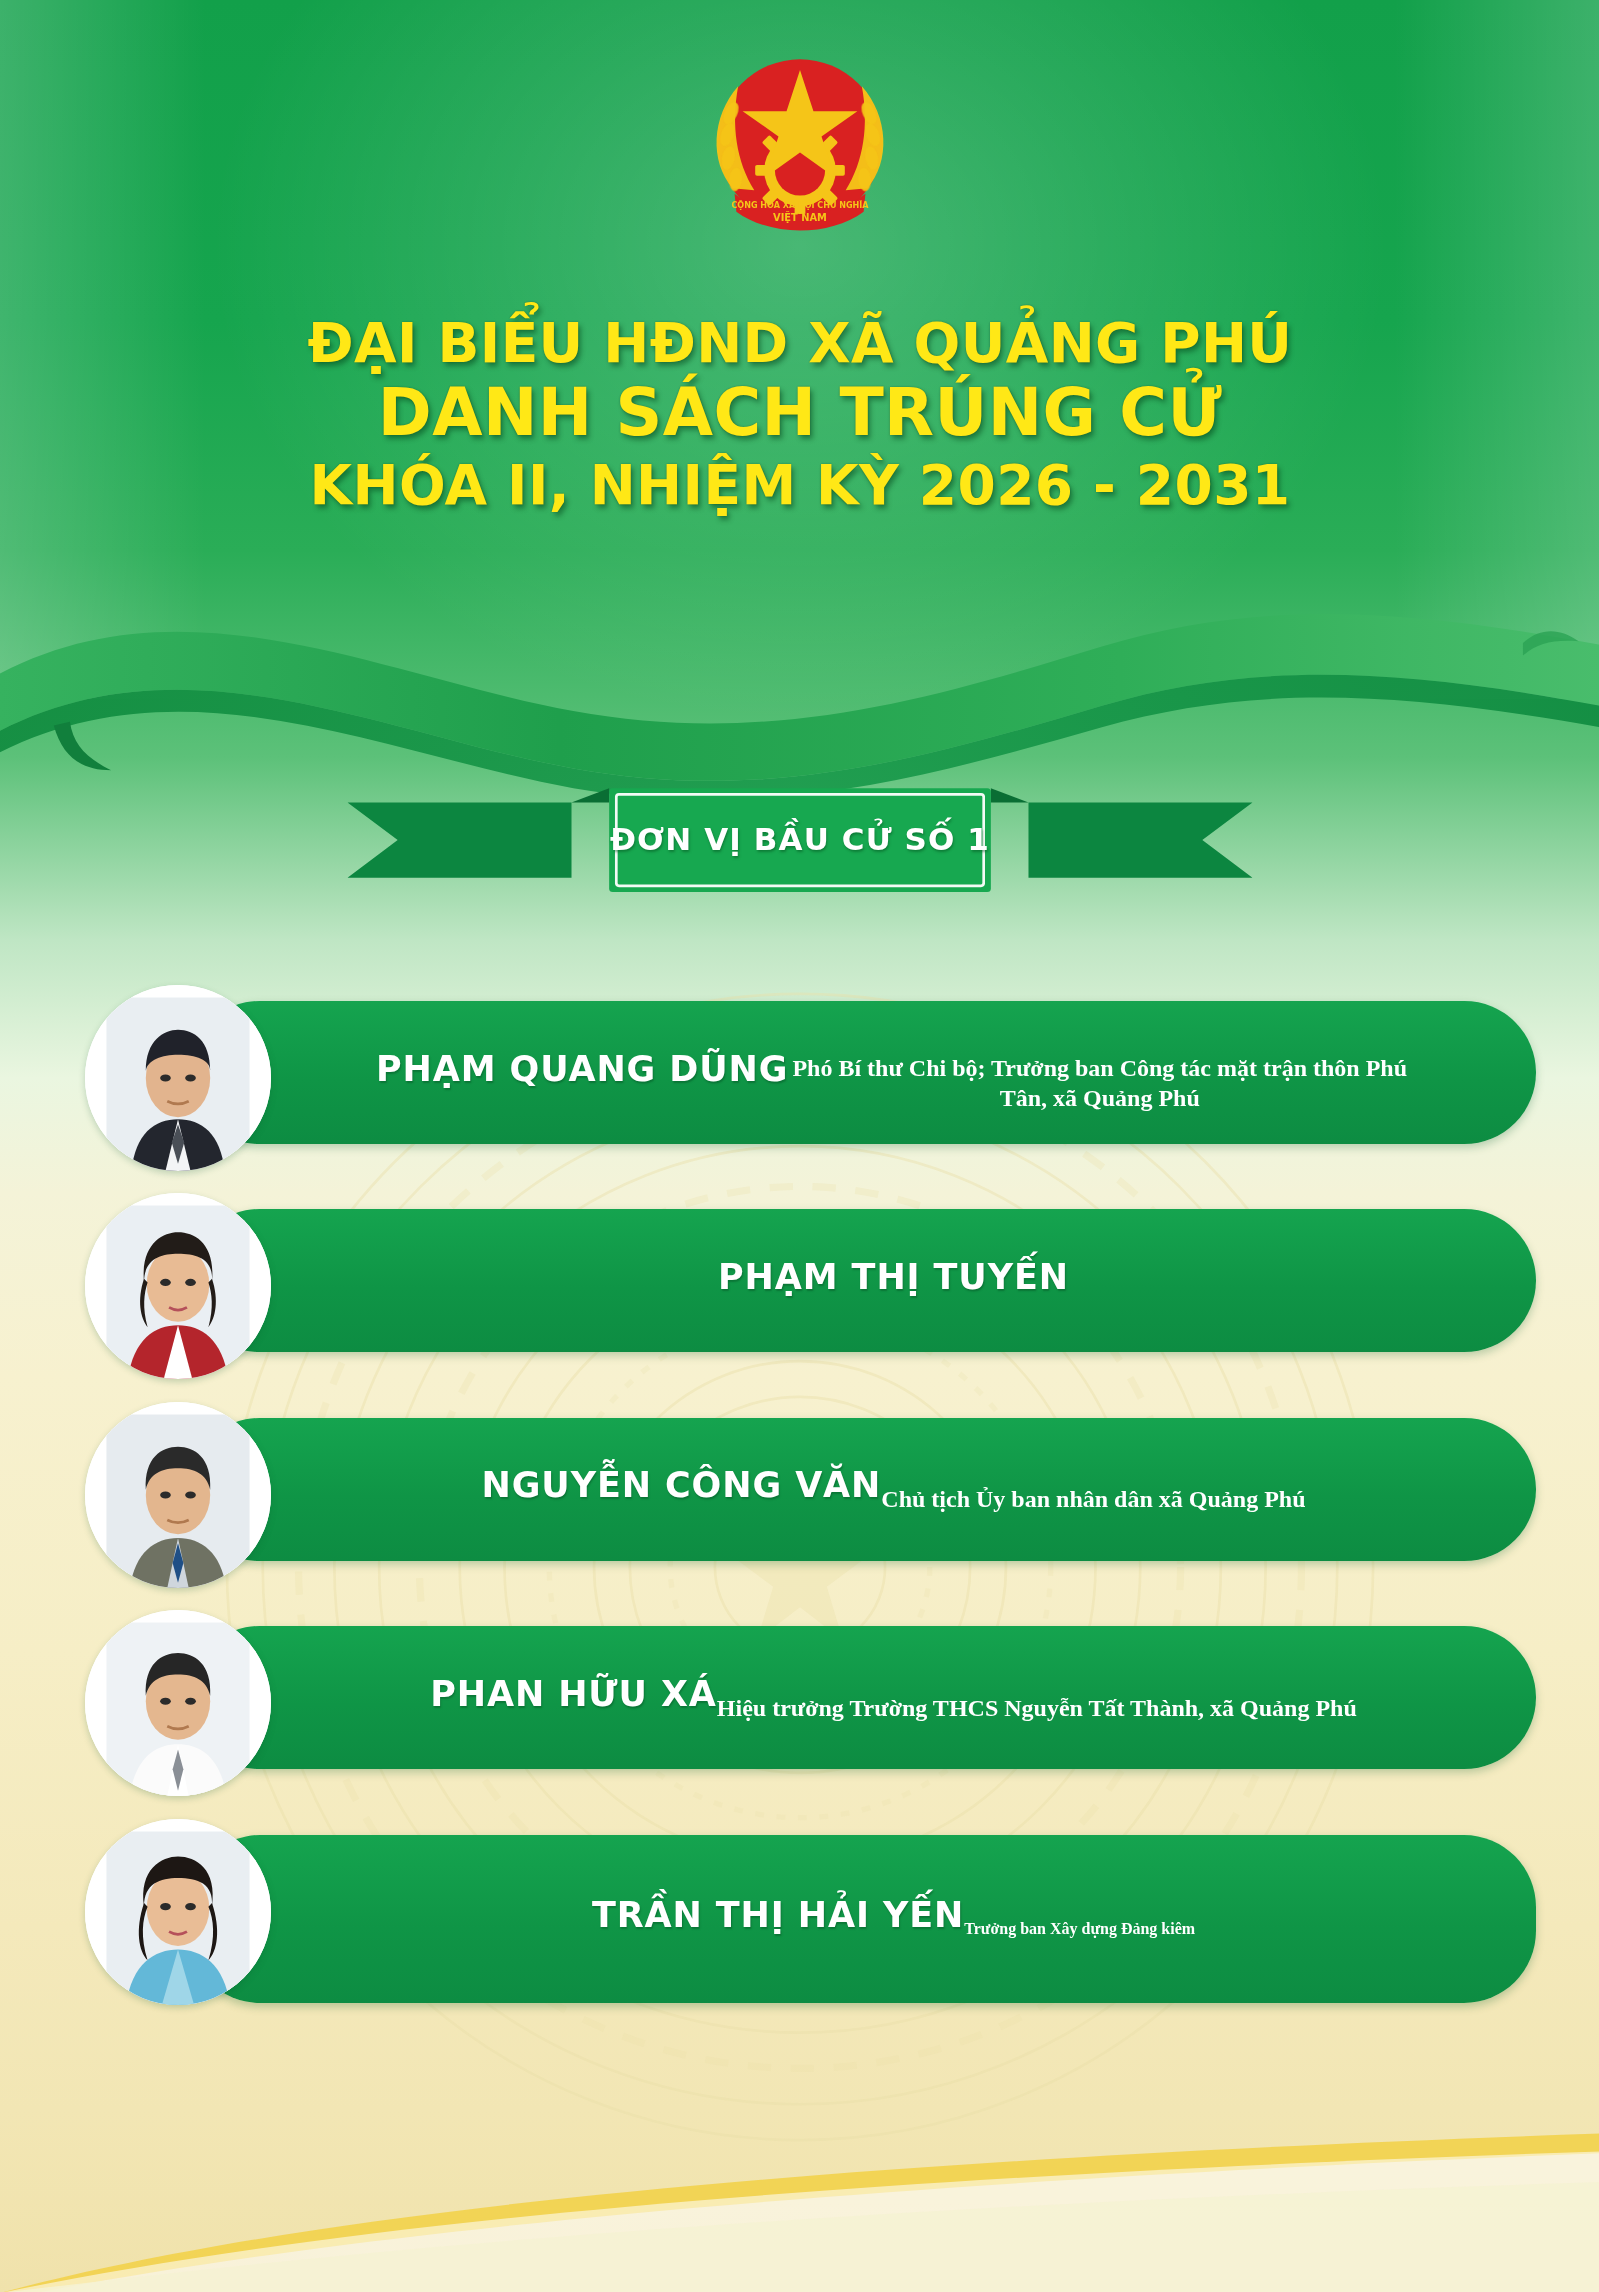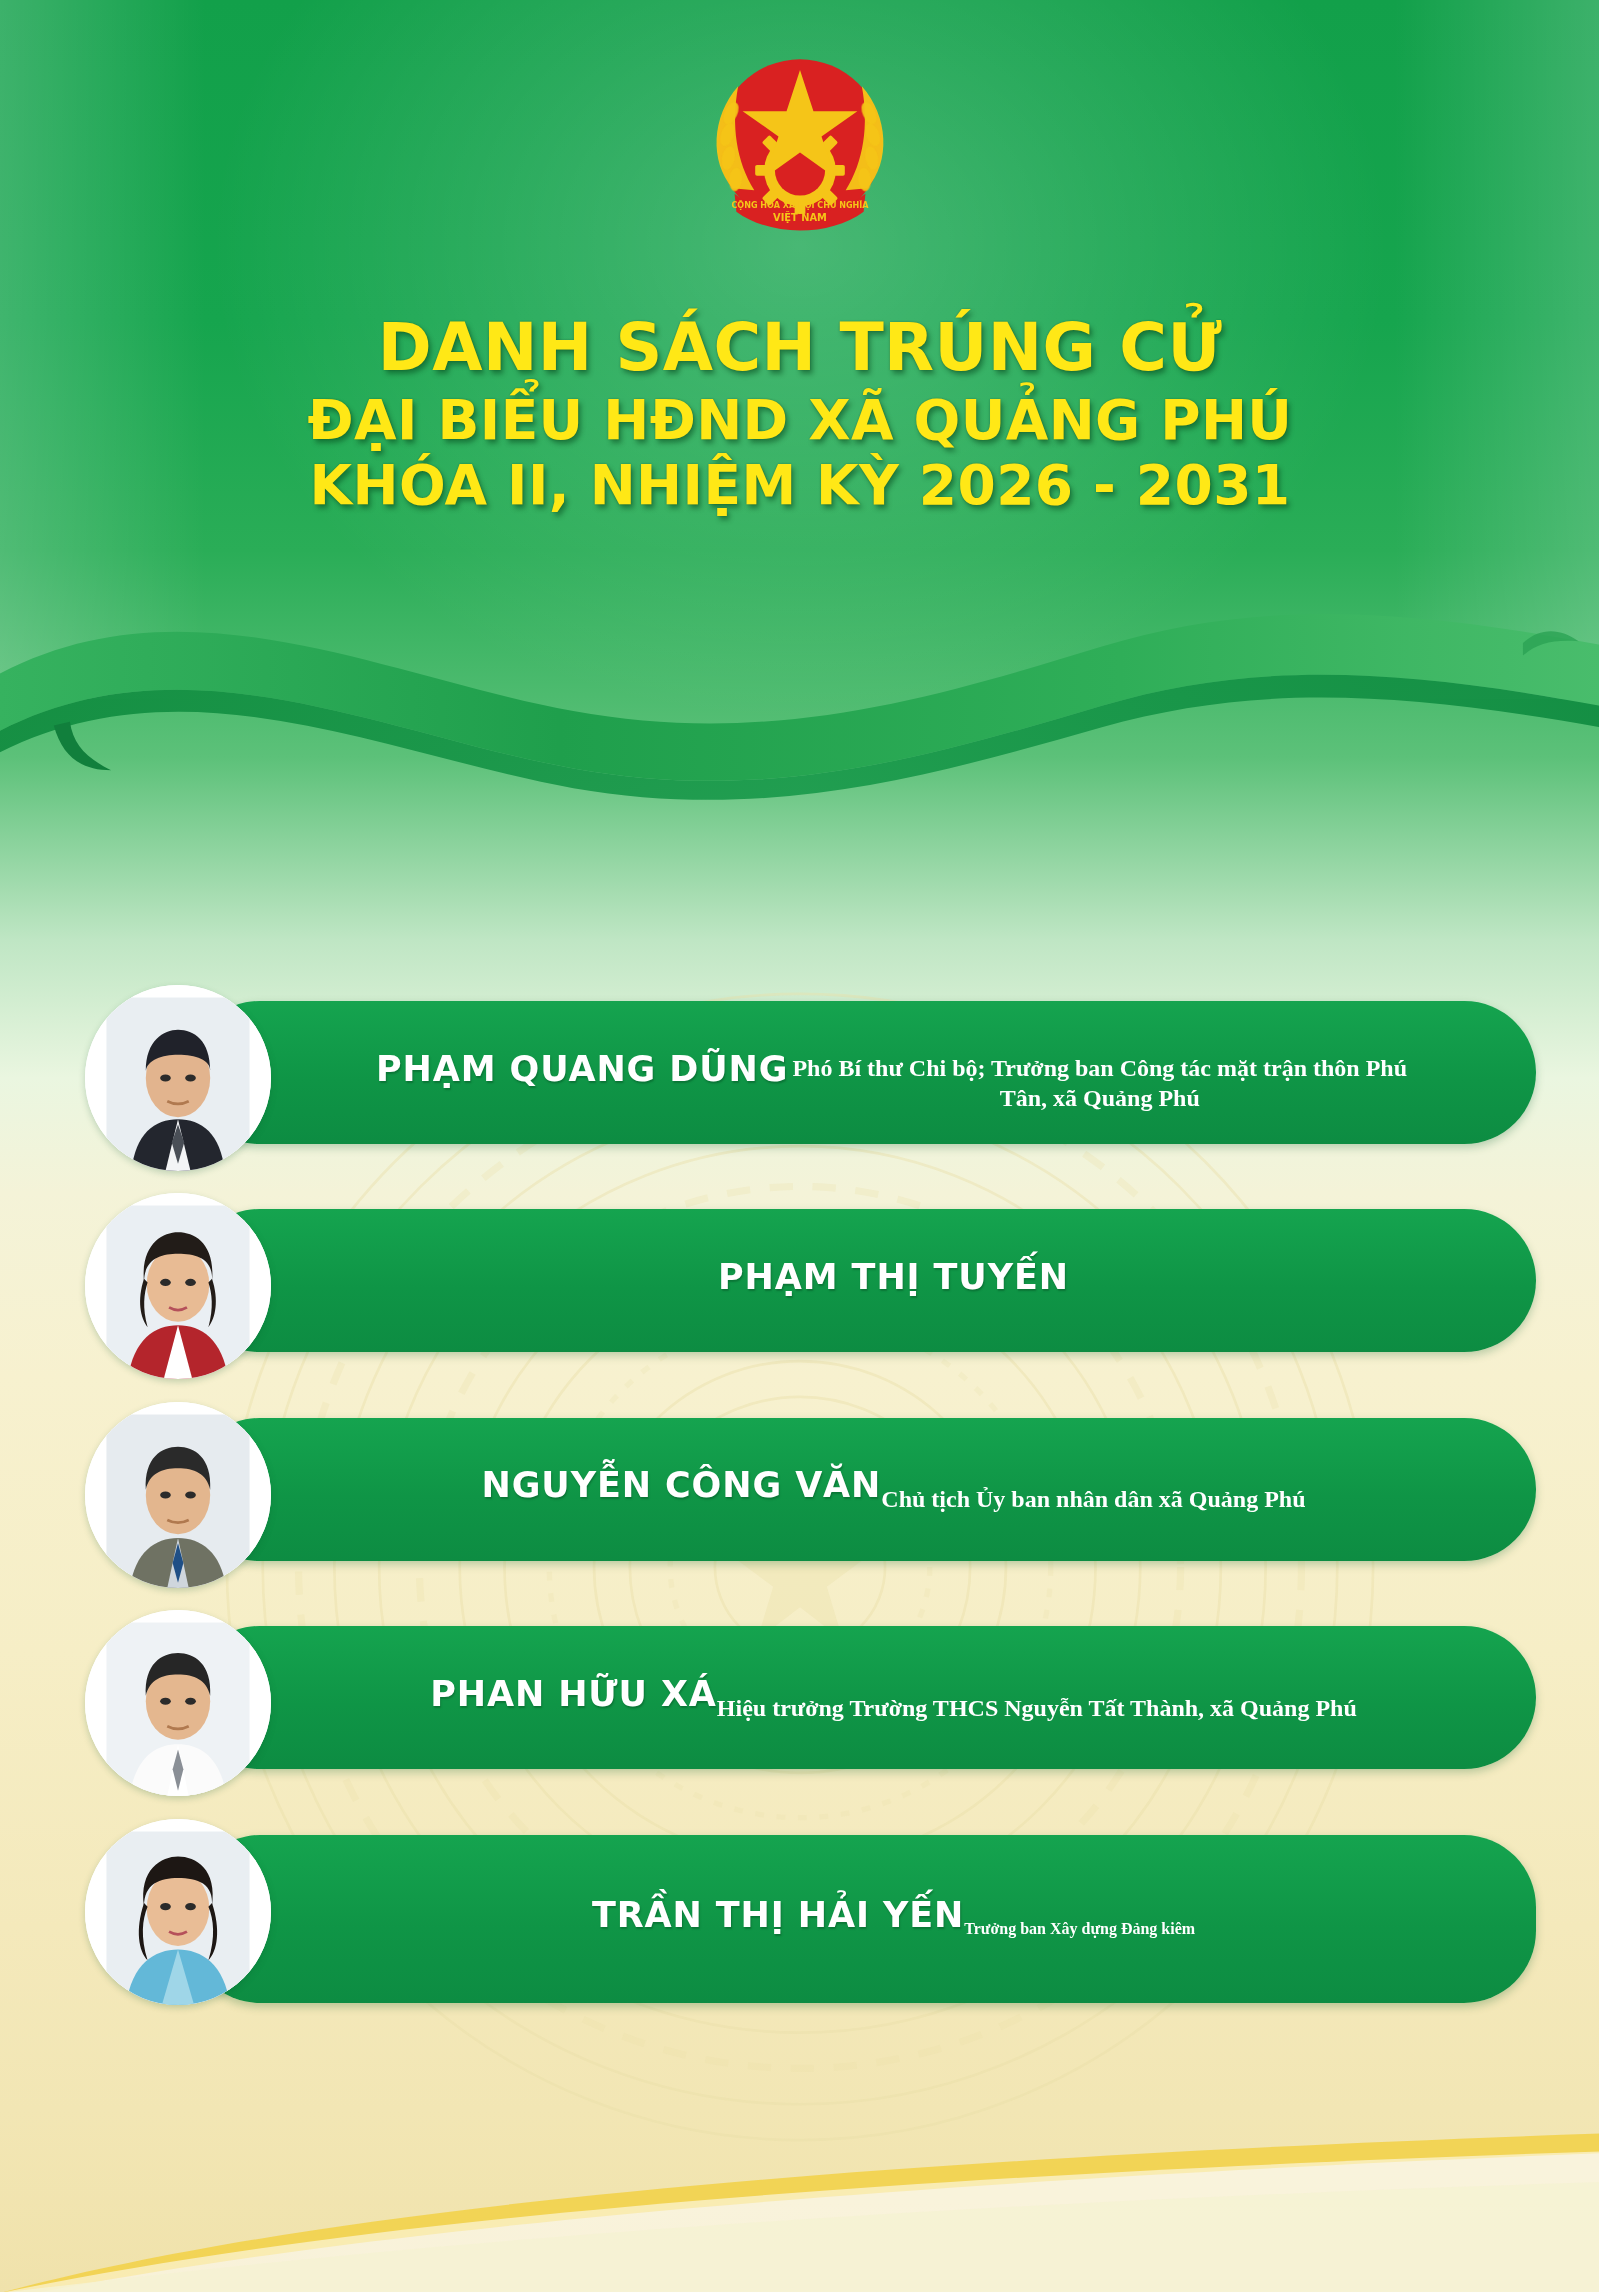--- a/index.html
+++ b/index.html
@@ -284,22 +284,22 @@
         </g>
       </g>
 
       <path d="M62 176 C100 206 170 206 208 176 L206 196 C168 224 102 224 64 196 Z" fill="#d92121"></path>
       <text x="135" y="192" text-anchor="middle" font-family="DejaVu Sans, sans-serif" font-size="9" fill="#f5c518" font-weight="bold">CỘNG HÒA XÃ HỘI CHỦ NGHĨA</text>
       <text x="135" y="206" text-anchor="middle" font-family="DejaVu Sans, sans-serif" font-size="11" fill="#f5c518" font-weight="bold">VIỆT NAM</text>
     </svg>
   </div>
 
   <div class="title-block">
+    <div class="title-line title-2">ĐẠI BIỂU HĐND XÃ QUẢNG PHÚ</div>
     <div class="title-line title-1">DANH SÁCH TRÚNG CỬ</div>
-    <div class="title-line title-2">ĐẠI BIỂU HĐND XÃ QUẢNG PHÚ</div>
     <div class="title-line title-3">KHÓA II, NHIỆM KỲ 2026 - 2031</div>
   </div>
 
   <div class="wave">
     <svg viewBox="0 0 1786 260" width="1600" height="233" xmlns="http://www.w3.org/2000/svg" preserveAspectRatio="none">
       <defs>
         <linearGradient id="wv1" x1="0" y1="0" x2="1" y2="0">
           <stop offset="0%" stop-color="#36b25f"></stop>
           <stop offset="35%" stop-color="#1f9f4c"></stop>
           <stop offset="70%" stop-color="#2fae58"></stop>
@@ -311,20 +311,34 @@
           <stop offset="100%" stop-color="#0e8a3f"></stop>
         </linearGradient>
       </defs>
       <path d="M0,92 C210,-18 430,96 640,134 C860,174 1040,120 1230,62 C1400,10 1560,18 1786,60 L1786,128 C1560,86 1400,78 1230,128 C1040,184 860,238 640,198 C430,160 210,48 0,156 Z" fill="url(#wv1)"></path>
       <path d="M0,156 C210,48 430,160 640,198 C860,238 1040,184 1230,128 C1400,78 1560,86 1786,128 L1786,152 C1560,112 1400,104 1230,152 C1040,206 860,258 640,220 C430,182 210,74 0,180 Z" fill="url(#wv2)" opacity="0.9"></path>
       <path d="M60,150 C70,186 92,200 124,200 C96,186 82,172 78,146 Z" fill="#117f3c"></path>
       <path d="M1700,58 C1720,40 1742,42 1762,56 C1734,54 1716,58 1700,72 Z" fill="#2aa354" opacity="0.8"></path>
     </svg>
   </div>
 
+  <div class="banner">
+    <svg viewBox="0 0 1010 118" width="905" height="106" xmlns="http://www.w3.org/2000/svg" style="position:absolute;left:0;top:0;">
+
+      <path d="M0,16 L250,16 L250,100 L0,100 L56,58 Z" fill="#0c8640"></path>
+      <path d="M1010,16 L760,16 L760,100 L1010,100 L954,58 Z" fill="#0c8640"></path>
+
+      <path d="M250,16 L292,0 L292,16 Z" fill="#0a6e34"></path>
+      <path d="M760,16 L718,0 L718,16 Z" fill="#0a6e34"></path>
+
+      <rect x="292" y="0" width="426" height="116" rx="4" fill="#17a850"></rect>
+      <rect x="300" y="7" width="410" height="102" rx="3" fill="none" stroke="#ffffff" stroke-width="3" opacity="0.95"></rect>
+    </svg>
+    <div class="banner-label">ĐƠN VỊ BẦU CỬ SỐ 1</div>
+  </div>
 
   <div class="list">
 
     <div class="row">
       <div class="avatar">
         <svg viewBox="0 0 208 208" width="186" height="186" xmlns="http://www.w3.org/2000/svg">
           <rect width="208" height="208" fill="#ffffff"></rect>
           <rect x="24" y="14" width="160" height="194" fill="#e9eef2"></rect>
           <path d="M52 208 C56 166 78 150 104 150 C130 150 152 166 156 208 Z" fill="#23262e"></path>
           <path d="M104 150 L90 208 L104 208 L118 208 Z" fill="#f3f4f6"></path>

